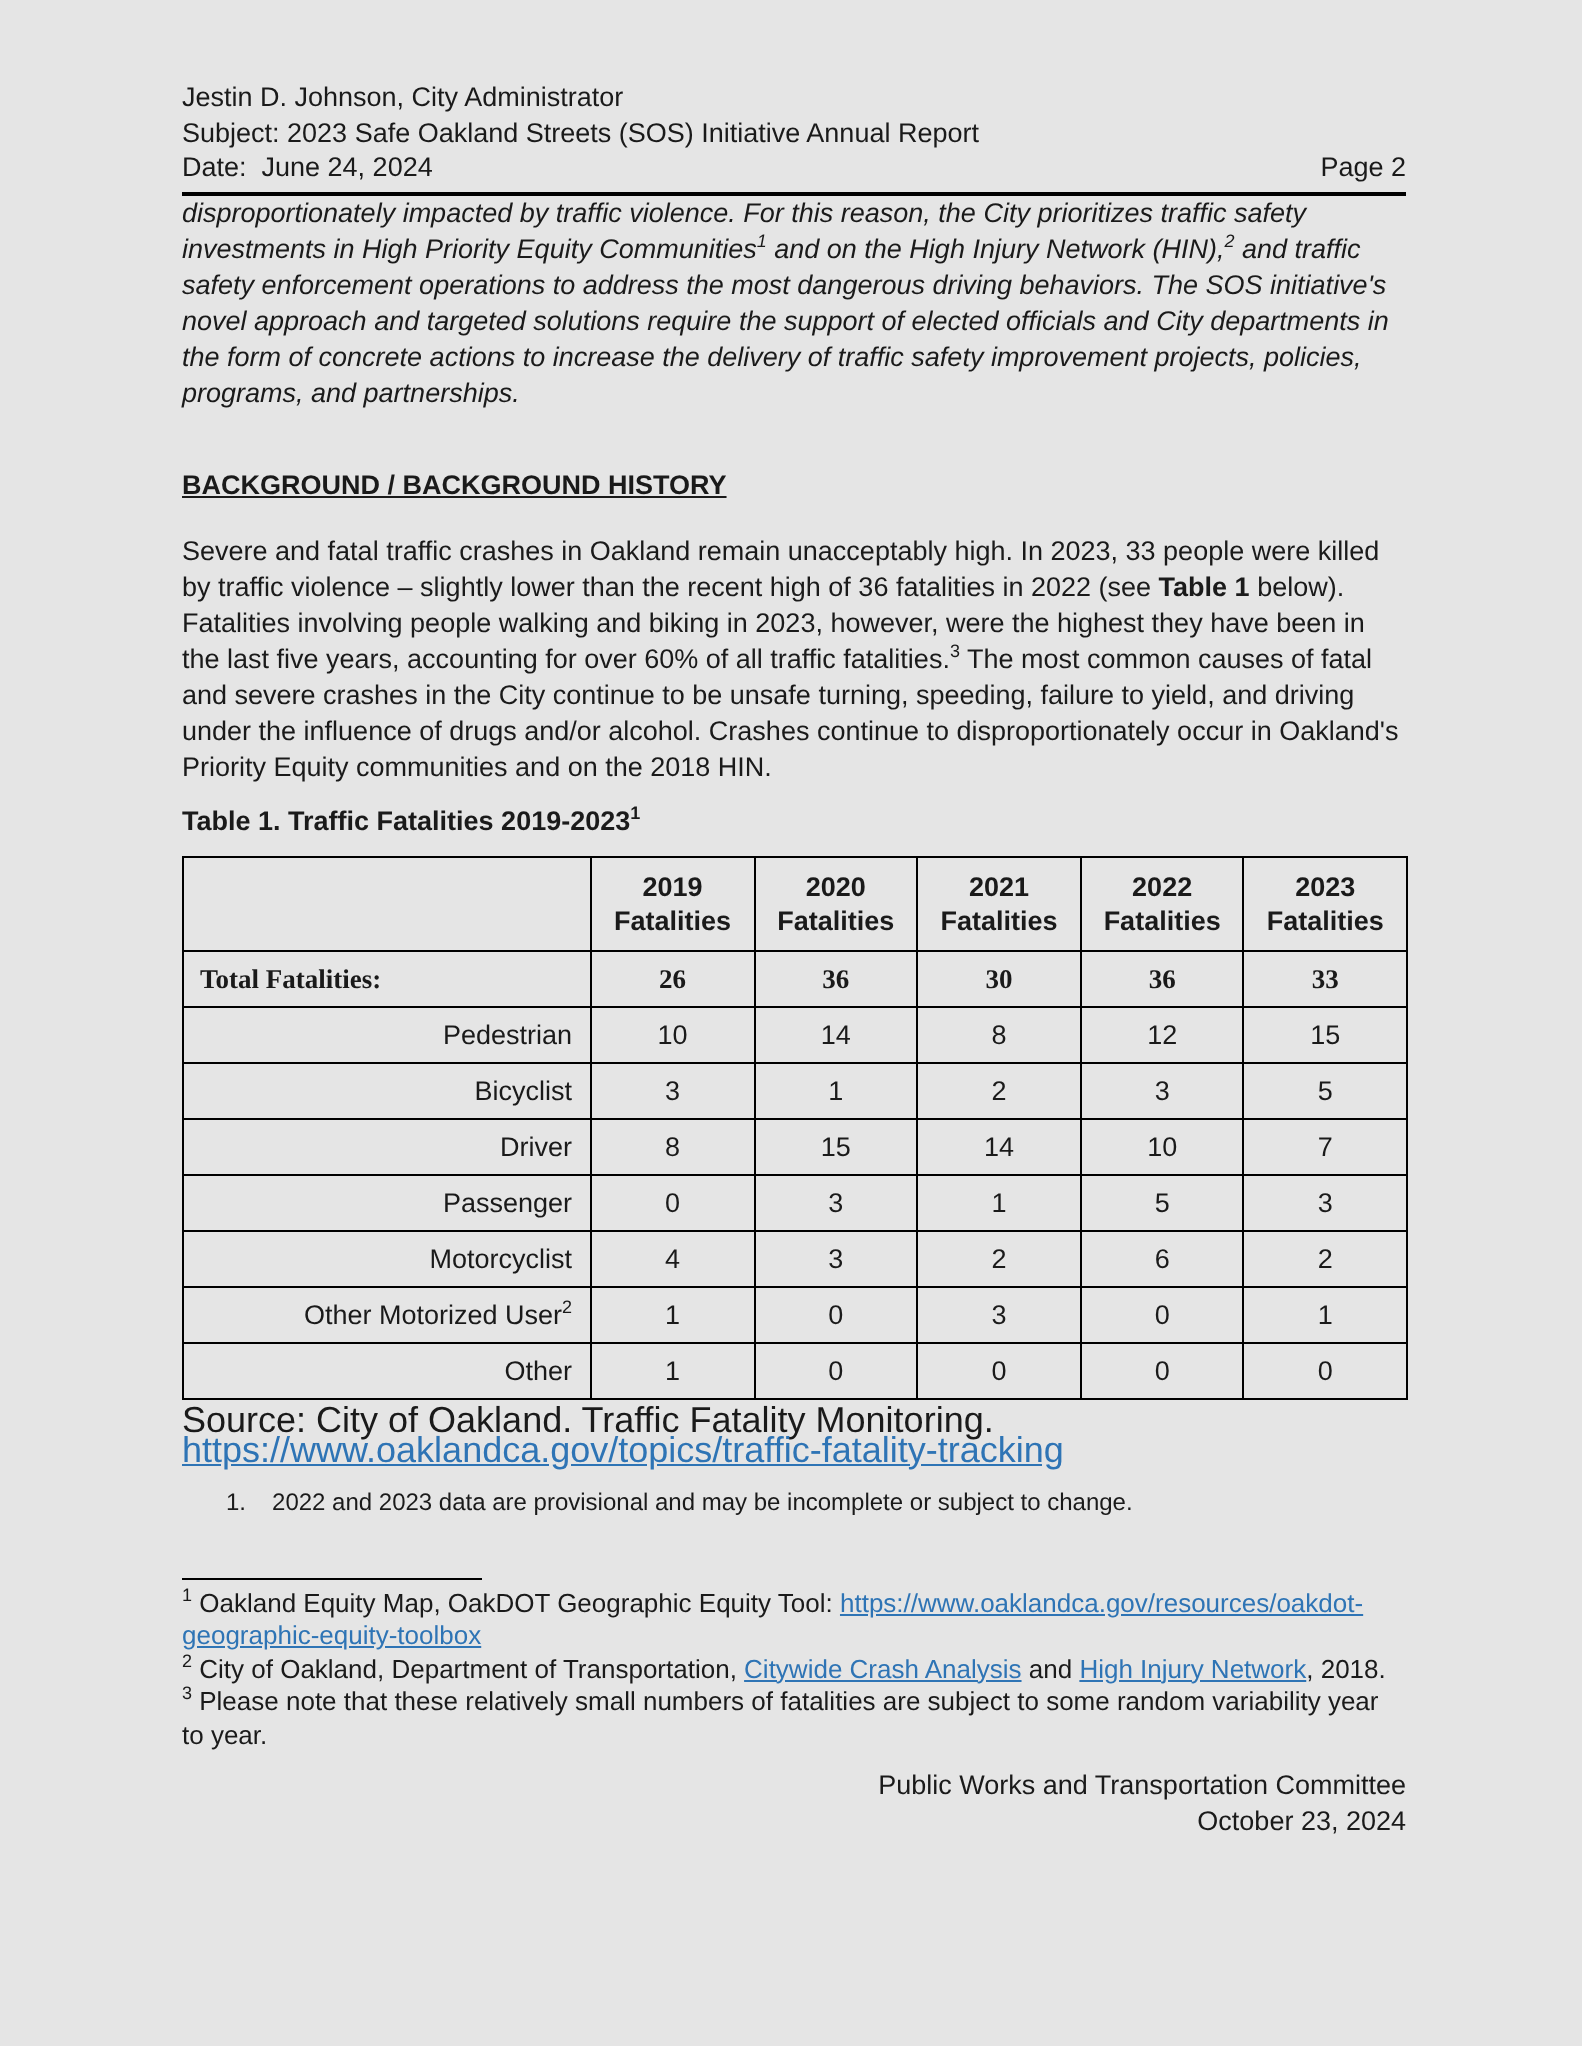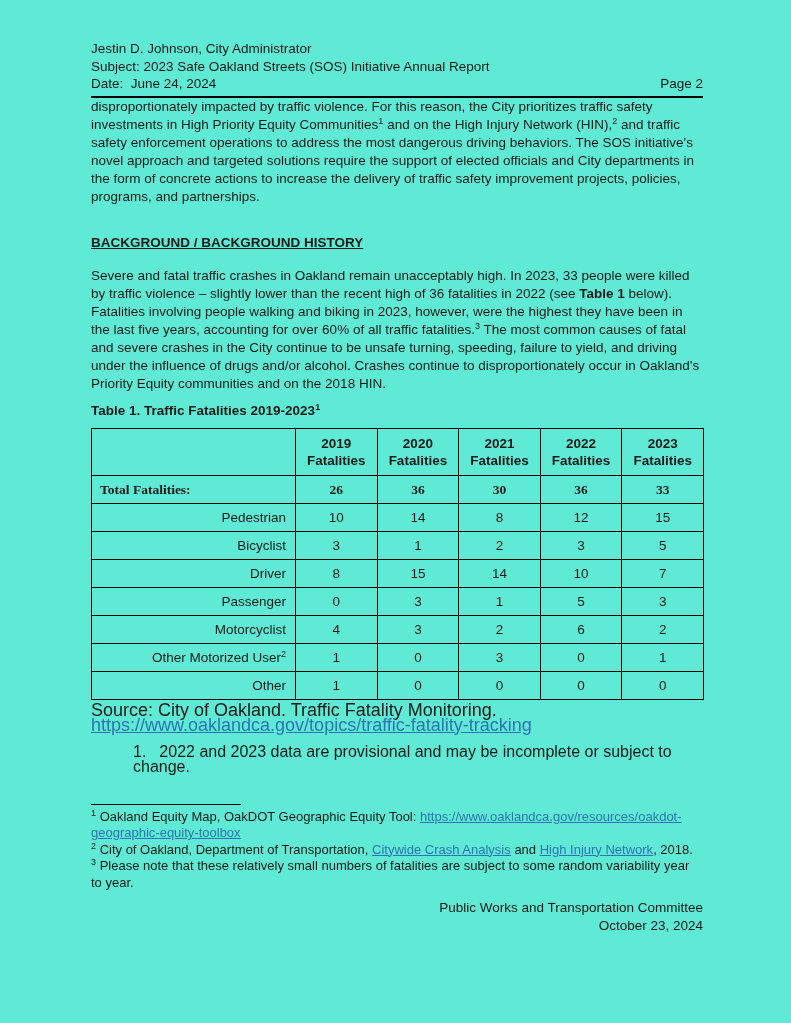--- a/index.html
+++ b/index.html
@@ -1,28 +1,28 @@
 <!DOCTYPE html>
 <html><head>
 <meta charset="utf-8">
 <style>
   html, body { margin: 0; padding: 0; background: #ffffff; }
   .page {
     width: 791px; height: 1023px; box-sizing: border-box;
     padding: 40px 88px 20px 91px;
     font-family: "Liberation Sans", sans-serif;
     font-size: 13.5px; color: #1a1a1a;
-    position: relative; overflow: hidden; background: #5eead4;
+    position: relative; overflow: hidden; background: #e5e5e5;
   }
   .doc-header { line-height: 17.5px; border-bottom: 2px solid #000; padding-bottom: 3px; }
   .date-row { display: flex; justify-content: space-between; }
   .pre { white-space: pre; }
 
   p.body-par { margin: 0; line-height: 18px; }
-  .intro { margin-top: 33px; }
+  .intro { margin-top: 33px; font-style: italic; }
   .bg-par { margin-top: 0; }
 
   sup { font-size: 9px; vertical-align: super; line-height: 0; }
 
   .section-heading {
     font-size: 13.5px; font-weight: bold; text-decoration: underline;
     margin: 28px 0 15px 0; line-height: 18px;
   }
 
   .table-caption { font-weight: bold; margin: 9px 0 0 0; line-height: 18px; }
@@ -32,21 +32,21 @@
   table.fatalities th { font-weight: bold; padding: 6px 2px; line-height: 17px; vertical-align: middle; }
   table.fatalities th span { display: block; }
   td.rlabel { text-align: right; padding: 5px 9px 5px 4px; line-height: 17px; }
   td.val { text-align: center; padding: 5px 2px; line-height: 17px; }
   tr.total-row td { font-weight: bold; font-family: Liberation Serif, serif; }
   tr.total-row td.rlabel { text-align: left; padding-left: 8px; }
 
   .source-line { font-size: 18px; margin-top: 3px; line-height: 15px; }
   a.link { text-decoration: underline; cursor: pointer; }
 
-  .table-note { font-size: 16px; margin: 11px 0 0 42px; line-height: 15px; }
+  .table-note { font-size: 12px; margin: 11px 0 0 22px; line-height: 15px; }
   .table-note .note-num { display: inline-block; margin-right: 13px; }
 
   .footnote-sep { width: 150px; border-top: 1px solid #000; margin-top: 30px; }
   .footnotes { font-size: 13px; line-height: 16.5px; margin-top: 4px; }
 
   .doc-footer { text-align: right; margin-top: 8px; line-height: 17.5px; }
 </style>
 </head>
 <body>
 

